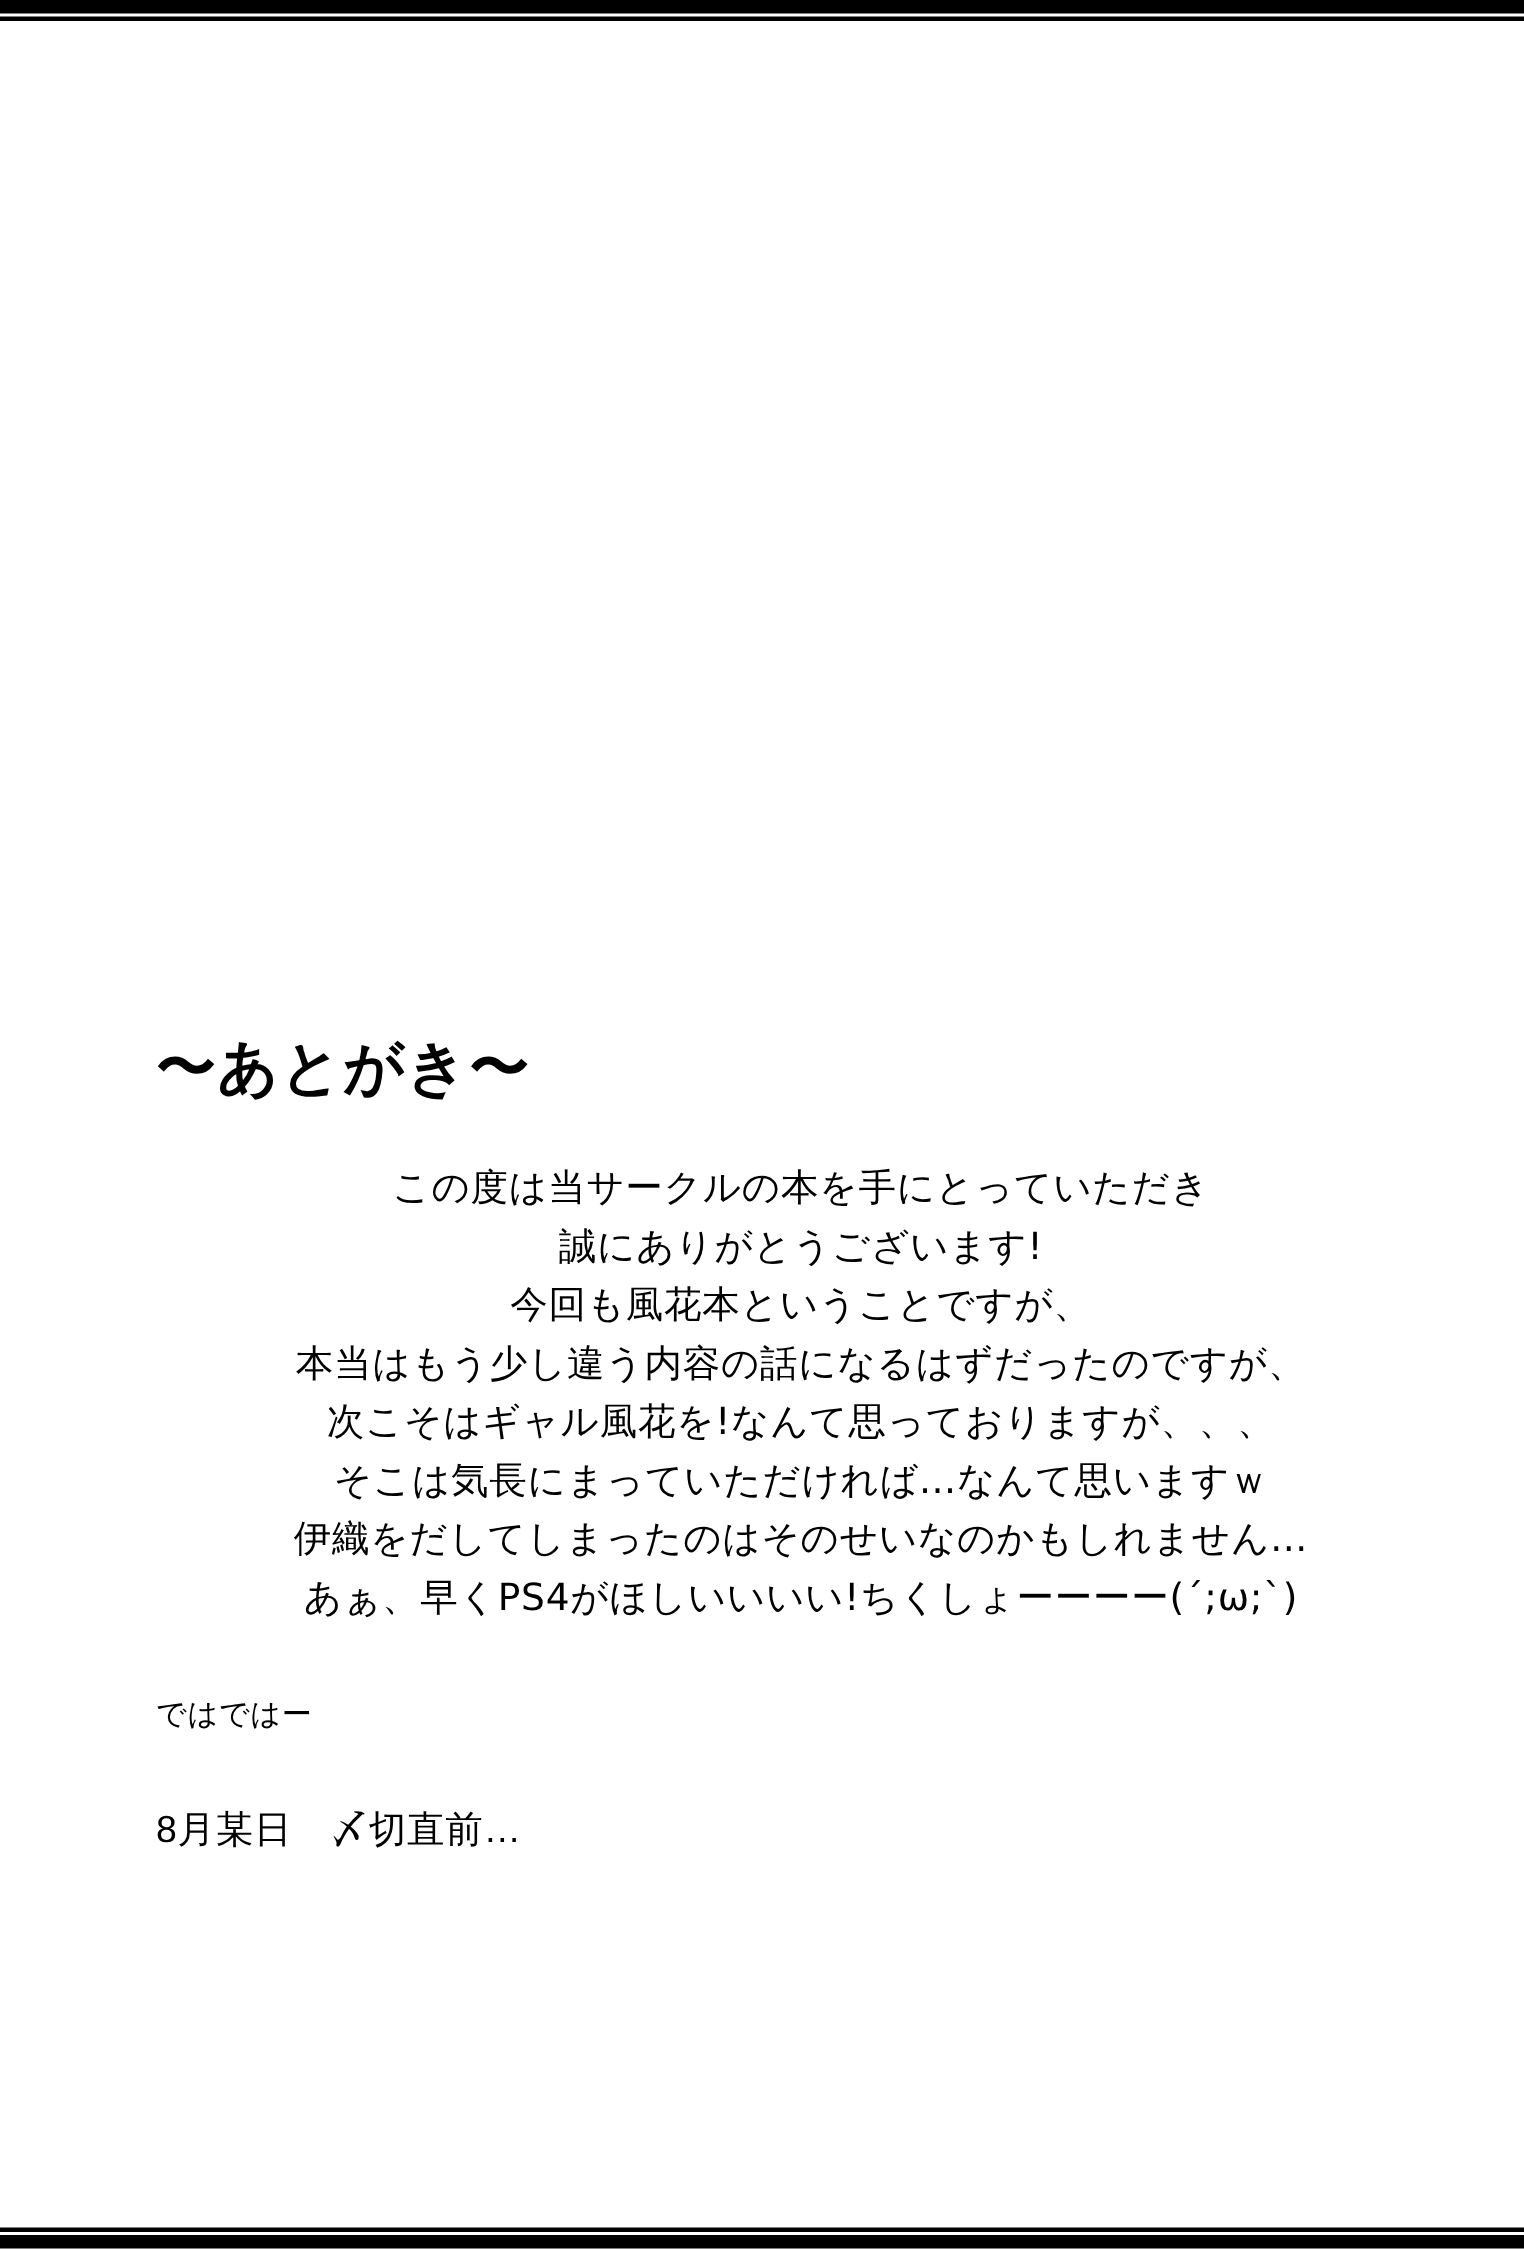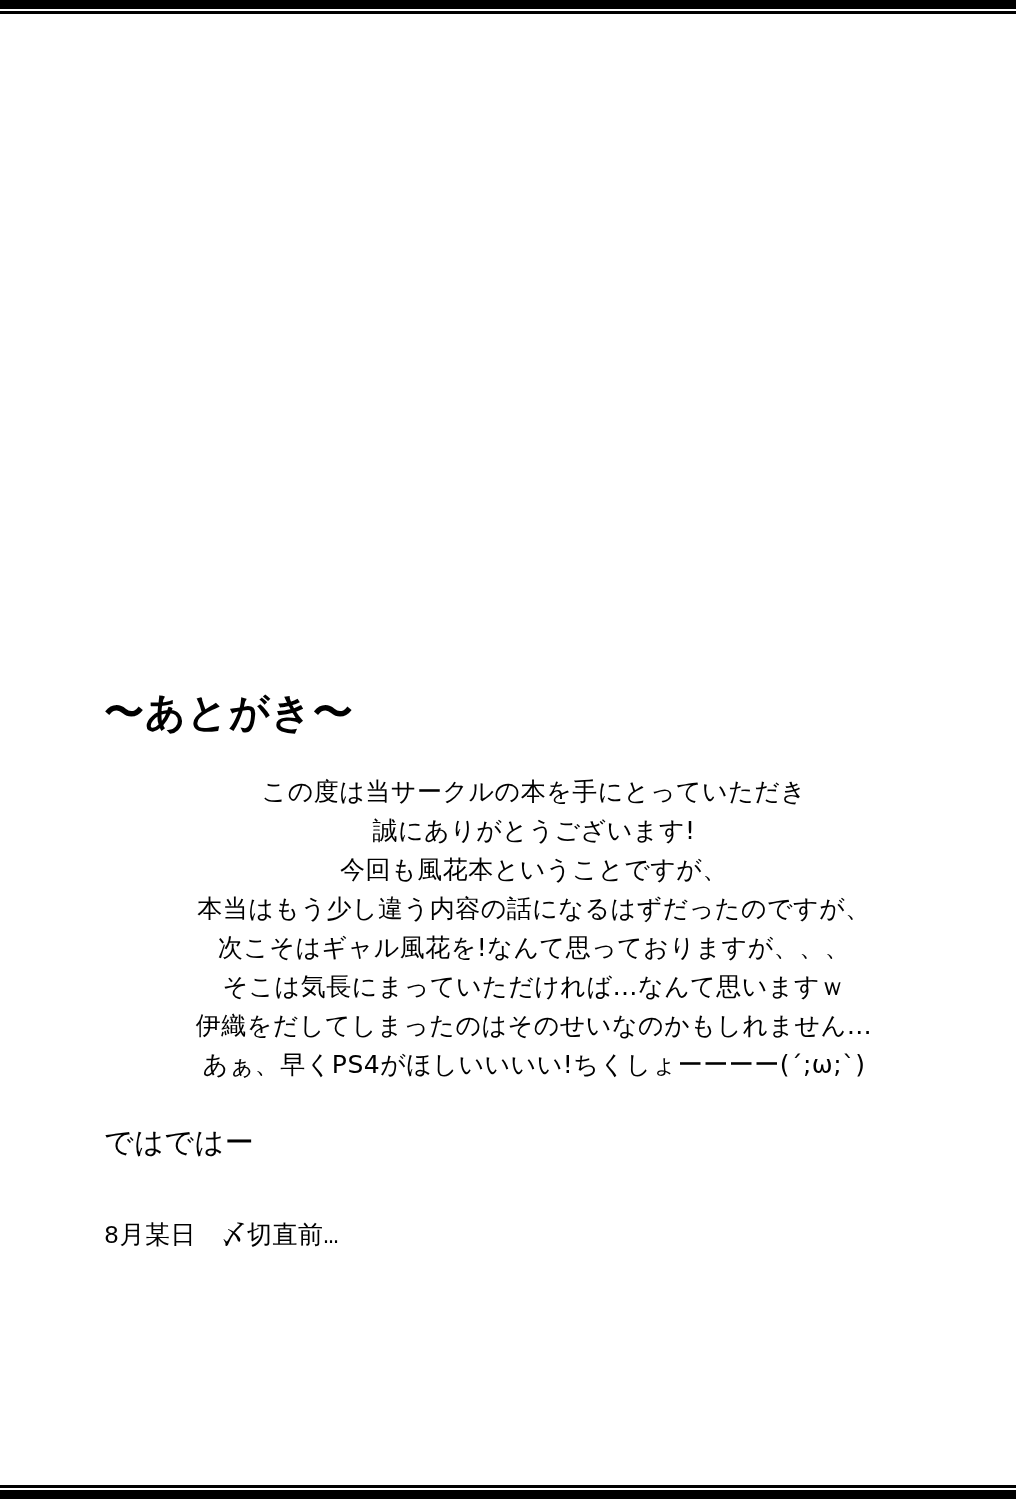--- a/index.html
+++ b/index.html
@@ -67,34 +67,34 @@
     text-align: center;
   }
   .body-lines .line {
     white-space: pre;
   }
   .spacer-line {
     height: 39px;
   }
   .signoff {
     font-family: "DejaVu Sans", sans-serif;
-    font-size: 29px;
+    font-size: 20px;
     color: #000000;
     line-height: 39px;
     letter-spacing: 0.5px;
     white-space: pre;
   }
   .date-line {
-    font-family: Liberation Mono, monospace;
+    font-family: Liberation Sans, sans-serif;
     font-size: 25px;
     color: #000000;
     line-height: 39px;
     letter-spacing: 0.5px;
     white-space: pre;
-    margin-top: 55px;
+    margin-top: 39px;
   }
 </style>
 </head>
 <body>
 
 <div class="page">
 
   <div class="bar bar-top"></div>
   <div class="bar bar-top-inner"></div>
 

